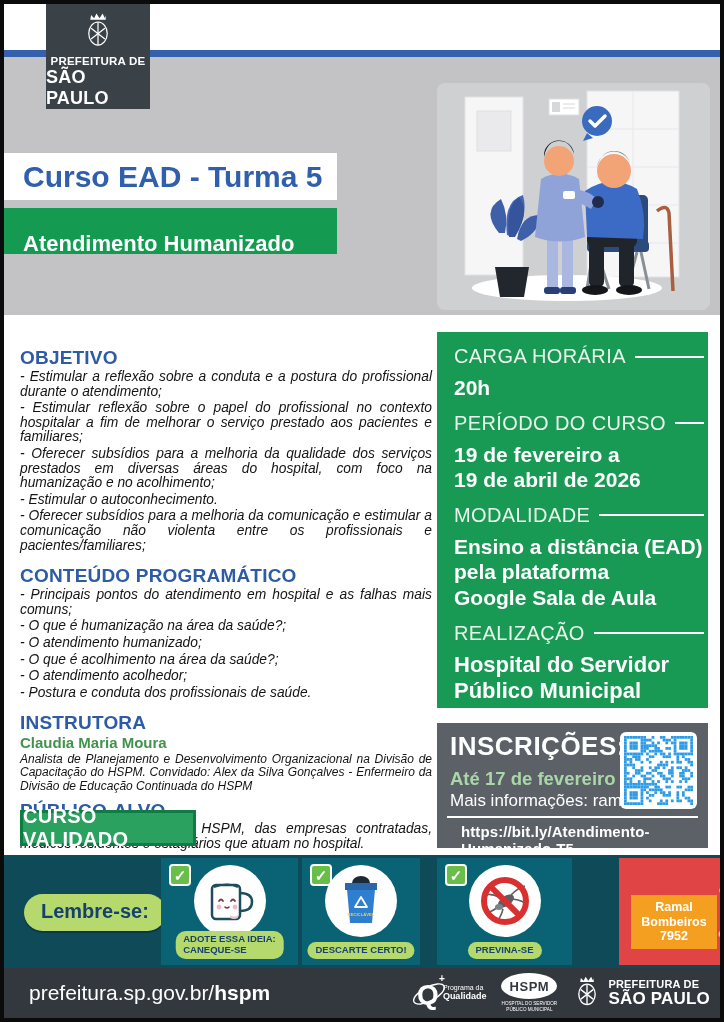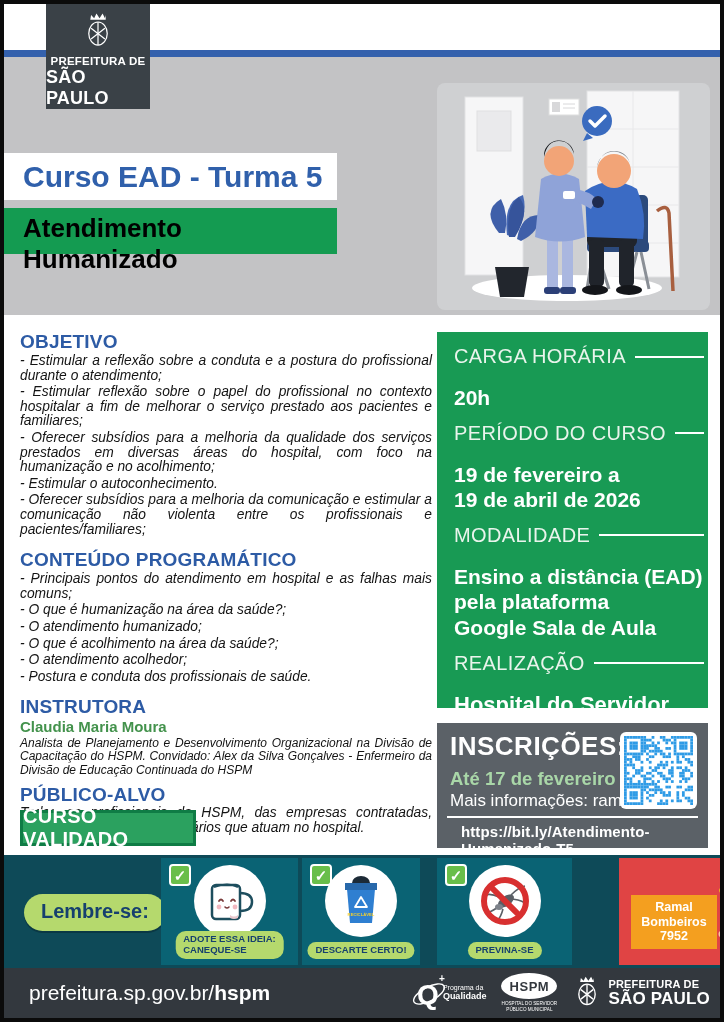--- a/index.html
+++ b/index.html
@@ -13,39 +13,39 @@
   .hero{position:absolute;left:0;top:53px;width:716px;height:258px;background:#C3C3C5;}
   .badge{position:absolute;left:42px;top:0;width:104px;height:105px;background:#3A4147;display:flex;flex-direction:column;align-items:center;justify-content:flex-start;padding-top:8px;z-index:5;}
   .badge .crest{width:44px;height:52px;}
   .badge .l1{color:#fff;font-weight:700;font-size:11.5px;letter-spacing:.2px;margin-top:3px;}
   .badge .l2{color:#fff;font-weight:700;font-size:18px;letter-spacing:.2px;margin-top:0px;}
 
   .title-band{position:absolute;left:0;top:149px;width:333px;height:47px;background:#ffffff;display:flex;align-items:center;padding-left:19px;}
   .title-band .t{color:#3060AB;font-size:30px;font-weight:600;}
   .title-band .t b{font-weight:800;}
   .subtitle-band{position:absolute;left:0;top:204px;width:333px;height:46px;background:#149B51;display:flex;align-items:center;padding-left:19px;}
-  .subtitle-band .t{color:#000000;font-size:26px;font-weight:700;margin-top:25px;}
+  .subtitle-band .t{color:#ffffff;font-size:22px;font-weight:700;margin-top:25px;}
 
   .illus-card{position:absolute;left:433px;top:79px;width:273px;height:227px;background:#CFD0D2;border-radius:8px;overflow:hidden;}
 
   
   .left-col{position:absolute;left:16px;top:328px;width:412px;}
   .left-col h2{margin:0;color:#2D5BA5;font-size:19px;font-weight:800;letter-spacing:.2px;line-height:1.05;}
   .left-col p{margin:2px 0 0 0;color:#141414;font-size:13.8px;line-height:1.06;text-align:justify;font-style:italic;}
-  .sec{margin-top:0;}
+  .sec{margin-top:16px;}
   .sec + .sec{margin-top:13px;}
   .inst-name{margin:2px 0 0 0;color:#43924C;font-size:15px;font-weight:700;line-height:1.1;}
   .inst-bio{margin:1px 0 0 0 !important;font-size:12px !important;line-height:1.13 !important;}
   .validated{position:absolute;left:16px;top:806px;width:176px;height:36px;background:#2BA15F;border:3px solid #0F7C45;display:flex;align-items:center;justify-content:center;color:#fff;font-size:20px;font-weight:800;letter-spacing:.3px;}
 
   
   .green-panel{position:absolute;left:433px;top:328px;width:271px;height:376px;background:#189A54;padding:13px 4px 0 17px;}
   .gp-label{display:flex;align-items:center;color:#E9F4EC;font-size:20px;font-weight:400;letter-spacing:.4px;white-space:nowrap;}
   .gp-label .rule{flex:1;height:2px;background:#fff;margin-left:9px;min-width:10px;}
-  .gp-value{color:#fff;font-weight:700;font-size:21px;line-height:1.22;margin-top:17px;}
+  .gp-value{color:#fff;font-weight:700;font-size:21px;line-height:1.22;margin-top:7px;}
   .gp-note{color:#fff;font-weight:700;font-size:14.5px;margin-top:2px;}
   .gp-sec{margin-top:0;}
   .gp-sec + .gp-sec{margin-top:11px;}
 
   
   .inscr{position:absolute;left:433px;top:719px;width:271px;height:125px;background:#5B6167;padding:10px 12px 8px 13px;}
   .inscr-head{color:#fff;font-size:26px;font-weight:800;letter-spacing:.5px;line-height:1;}
   .inscr-deadline{color:#A9D7A8;font-size:18.5px;font-weight:700;margin-top:11px;line-height:1;}
   .inscr-info{color:#ffffff;font-size:17px;margin-top:3px;line-height:1.1;}
   .qr-box{position:absolute;right:11px;top:9px;width:77px;height:77px;background:#fff;border-radius:6px;padding:4px;}

